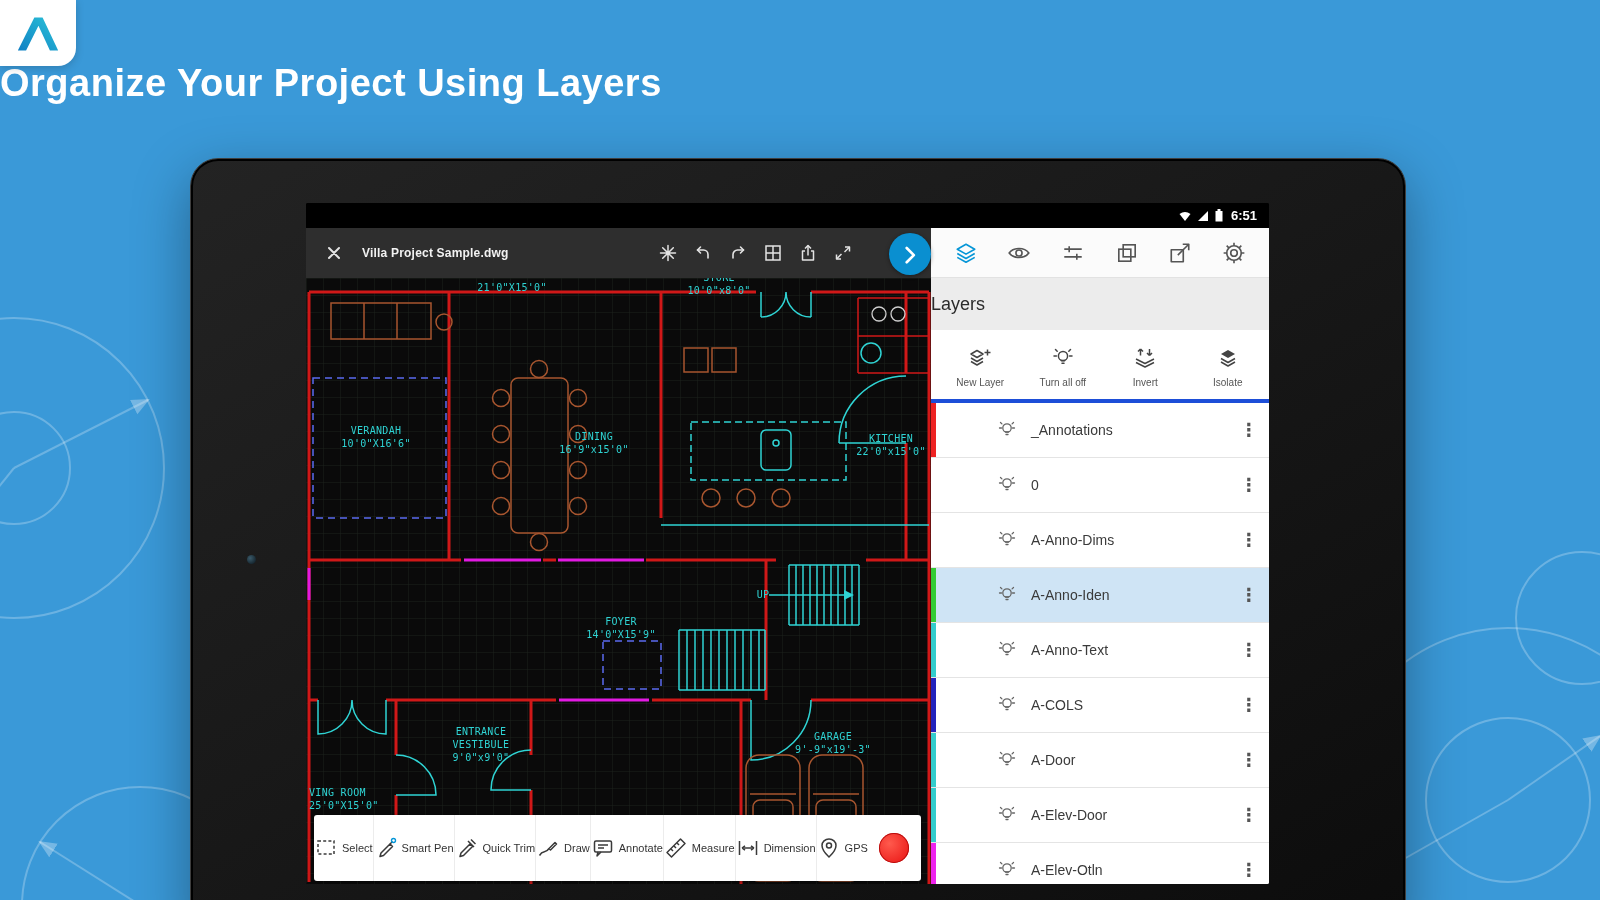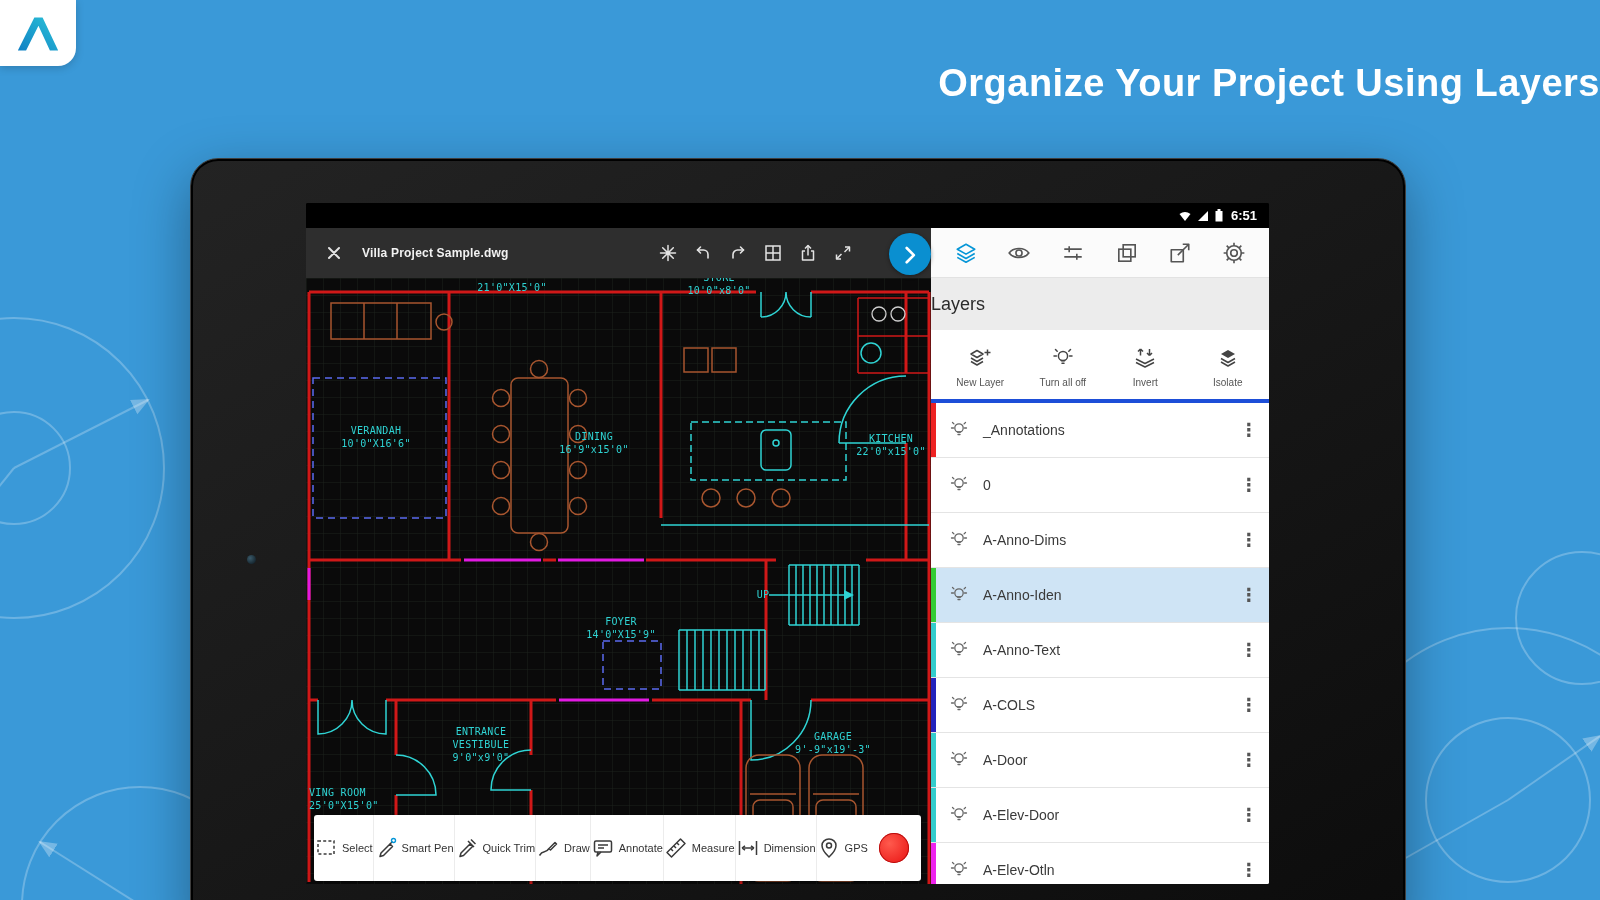--- a/index.html
+++ b/index.html
@@ -5,21 +5,21 @@
   * { margin:0; padding:0; box-sizing:border-box; }
   html,body { width:1600px; height:900px; overflow:hidden; }
   body { position:relative; background:#3a99d8; font-family:"Liberation Sans","DejaVu Sans",sans-serif; }
 
   .decor { position:absolute; inset:0; z-index:0; }
 
   .logo-box { position:absolute; top:0; left:0; width:76px; height:66px; background:#fff;
     border-radius:0 0 18px 0; display:flex; align-items:center; justify-content:center;
     box-shadow:0 2px 8px rgba(0,0,0,.18); z-index:4; }
 
-  .page-title { position:absolute; top:62px; left:0; width:100%; text-align:right;
+  .page-title { position:absolute; top:62px; left:0; width:100%; text-align:left;
     color:#fff; font-size:38px; font-weight:700; letter-spacing:.5px; z-index:2; }
 
   
   .tablet { position:absolute; left:190px; top:158px; width:1216px; height:782px;
     background:linear-gradient(150deg,#232323,#0c0c0c); border:1px solid #3e3e3e;
     border-radius:28px; box-shadow:0 18px 55px rgba(0,0,0,.35), inset 0 0 0 2px #000; z-index:3; }
   .camera { position:absolute; left:56px; top:396px; width:9px; height:9px; border-radius:50%;
     background:radial-gradient(circle at 35% 35%, #3a5a6a, #0a151c); }
 
   .screen { position:absolute; left:115px; top:44px; width:963px; height:681px;
@@ -68,21 +68,21 @@
 
   
   .side-panel { position:absolute; top:75px; left:625px; width:338px; bottom:0; background:#fff; }
   .panel-header { height:52px; background:#ececec; display:flex; align-items:center; 
     font-size:18px; color:#2b2b2b; font-weight:500; }
   .panel-actions { height:73px; display:flex; align-items:center; border-bottom:4px solid #1d4ed8; background:#fff;padding-left:8px; }
   .action { flex:1; display:flex; flex-direction:column; align-items:center; gap:5px; padding-top:4px; }
   .action-label { font-size:10px; color:#555; }
 
   .layer-row { height:55px; position:relative; display:flex; align-items:center;
-    border-bottom:1px solid #e4e4e4; background:#fff; }
+    border-bottom:1px solid #e4e4e4; background:#fff;padding-left:48px; }
   .layer-row.sel { background:#cfe4f5; }
   .color-bar { position:absolute; left:0; top:0; bottom:0; width:5px; }
   .bulb { margin-left:18px; display:flex; }
   .layer-name { margin-left:14px; font-size:14px; color:#3a3a3a; }
   .overflow { margin-left:auto; margin-right:10px; width:20px; text-align:center;
     font-size:18px; color:#555; font-weight:700; }
 </style>
 </head>
 <body>
 

